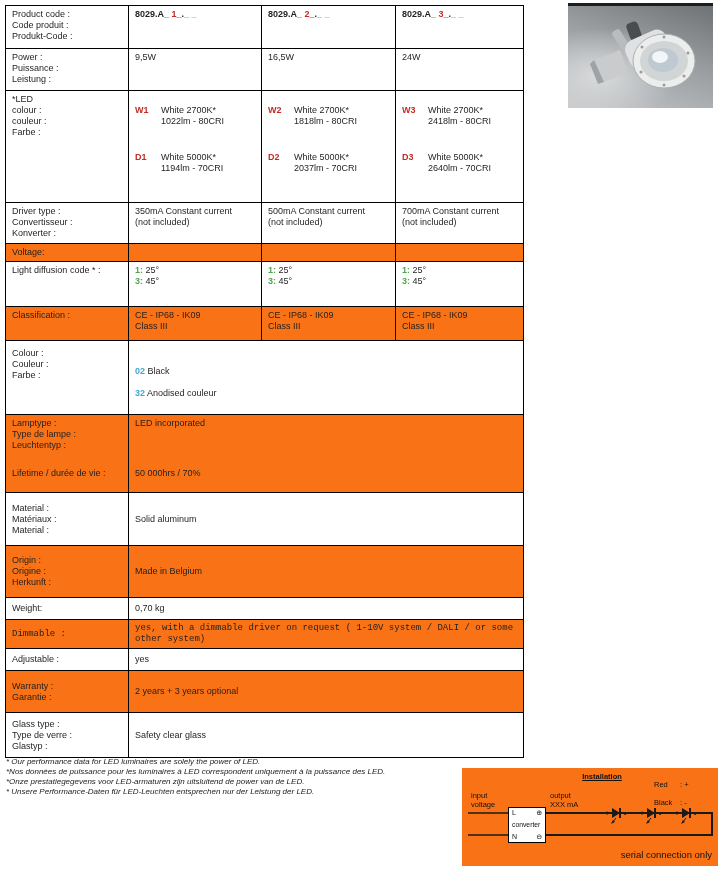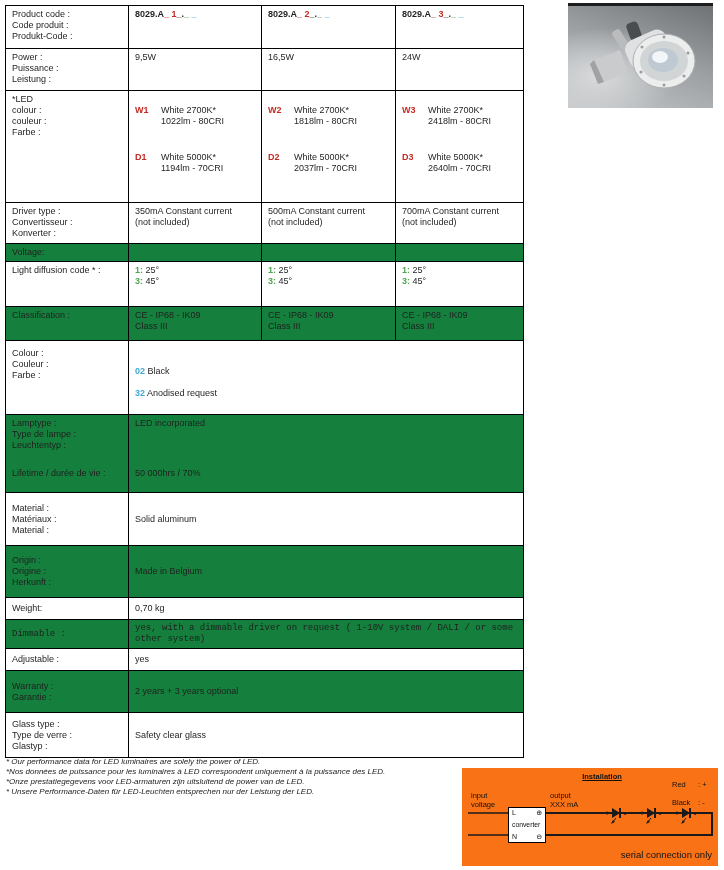--- a/index.html
+++ b/index.html
@@ -10,21 +10,21 @@
   
   .spec{
     position:absolute;left:5px;top:5px;width:518px;
     border-collapse:collapse;table-layout:fixed;
     font-size:9px;line-height:11px;
   }
   .spec td{
     border:1px solid #000;padding:3px 6px;vertical-align:top;
     white-space:pre-line;overflow:hidden;
   }
-  .gray td{background:#15803d;}
+  .gray td{background:#f97316;}
   .vmid td{vertical-align:middle;}
   .b{font-weight:bold;}
   .red{color:#c22b23;}
   .green{color:#4fa44f;}
   .cyan{color:#3fa8d4;}
   
   .r1 td{height:36px;}  .r2 td{height:35px;}  .r3 td{height:98px;}
   .r4 td{height:34px;}  .r5 td{height:11px;}  .r6 td{height:38px;}
   .r7 td{height:27px;}  .r8 td{height:56px;}  .r9 td{height:71px;}
   .r10 td{height:46px;} .r11 td{height:45px;} .r12 td{height:15px;}
@@ -48,21 +48,21 @@
     position:absolute;left:6px;top:757px;width:450px;
     font-size:8px;line-height:10px;font-style:italic;color:#222;
   }
   
   .diagram{
     position:absolute;left:462px;top:768px;width:256px;height:98px;
     background:#f97316;font-size:7.5px;line-height:9px;color:#111;
   }
   .diagram .abs{position:absolute;white-space:pre-line;}
   .diag-title{left:100px;top:4px;width:80px;text-align:center;font-weight:bold;text-decoration:underline;}
-  .legend{left:210px;top:3px;width:52px;}
+  .legend{left:192px;top:3px;width:52px;}
   .legend-row{display:flex;}
   .legend-name{width:26px;}
   .input-label{left:9px;top:23px;}
   .output-label{left:88px;top:23px;}
   .note{left:0;top:82px;width:250px;text-align:right;font-size:9.5px;}
   .converter{
     left:46px;top:39px;width:38px;height:36px;background:#fff;border:1.5px solid #000;
     display:flex;flex-direction:column;justify-content:space-between;
     font-size:7px;line-height:8px;padding:1px 0;box-sizing:border-box;
   }
@@ -160,21 +160,21 @@
     <td>CE - IP68 - IK09
 Class III</td>
   </tr>
 
   <tr class="r8">
     <td class="colour-label">Colour :
 Couleur :
 Farbe :</td>
     <td colspan="3" class="colour-cell">
       <div><span class="cyan b">02</span>  <span>Black</span></div>
-      <div><span class="cyan b">32</span>  <span>Anodised request</span></div>
+      <div><span class="cyan b">32</span>  <span>Anodised couleur</span></div>
     </td>
   </tr>
 
   <tr class="r9 gray">
     <td><div class="lamp-block">Lamptype :
 Type de lampe :
 Leuchtentyp :</div><div>Lifetime / durée de vie :</div></td>
     <td colspan="3"><div class="lamp-block">LED incorporated</div><div>50 000hrs / 70%</div></td>
   </tr>
 

